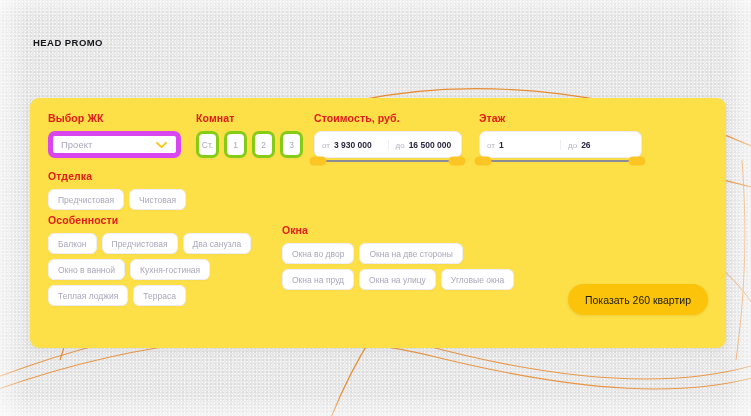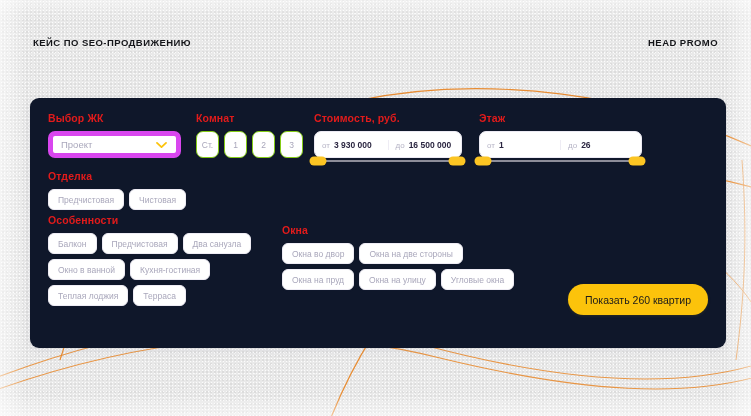--- a/index.html
+++ b/index.html
@@ -61,21 +61,21 @@
     white-space: nowrap;
   }
 
   
   .filter-card {
     position: absolute;
     left: 30px;
     top: 98px;
     width: 696px;
     height: 250px;
-    background: #0f172a;
+    background: #fde047;
     border-radius: 9px;
     box-shadow: 0 2px 10px rgba(90, 90, 120, 0.09);
     z-index: 4;
     padding: 14px 18px 0 18px;
   }
 
   .group-label {
     color: #e21b1b;
     font-size: 10.5px;
     font-weight: bold;
@@ -119,21 +119,21 @@
     transform: translateY(-50%);
     line-height: 0;
   }
 
   
   .room-btns { display: flex; gap: 5px; }
   .room-btn {
     width: 23px;
     height: 27px;
     background: #ffffff;
-    border: 1px solid #84cc16;
+    border: 3px solid #84cc16;
     border-radius: 7px;
     display: flex;
     align-items: center;
     justify-content: center;
     font-size: 8.5px;
     color: #a9a7bb;
     box-shadow: 0 1px 2px rgba(100,100,140,0.05);
   }
 
   
@@ -246,21 +246,20 @@
   </g>
   <g fill="none" stroke="#e8882a" stroke-width="1" opacity="0.7">
     <path d="M 742 160 C 748 240 744 300 736 360"></path>
     <path d="M 700 250 C 744 285 760 310 768 340"></path>
   </g>
 </svg>
 
 <div id="bg-vignette"></div>
 
 <header class="page-header">
-  <div class="brand-title">КЕЙС ПО SEO-ПРОДВИЖЕНИЮ</div>
   <div class="brand-right">HEAD PROMO</div>
 </header>
 
 <section class="filter-card">
 
   <div class="row-top">
 
     <div class="col-jk">
       <div class="group-label">Выбор ЖК</div>
       <div class="select-box">

